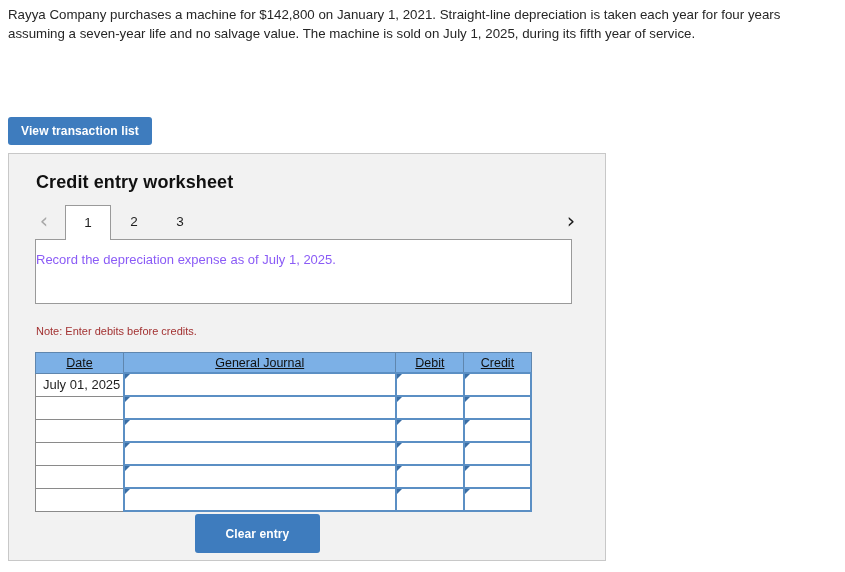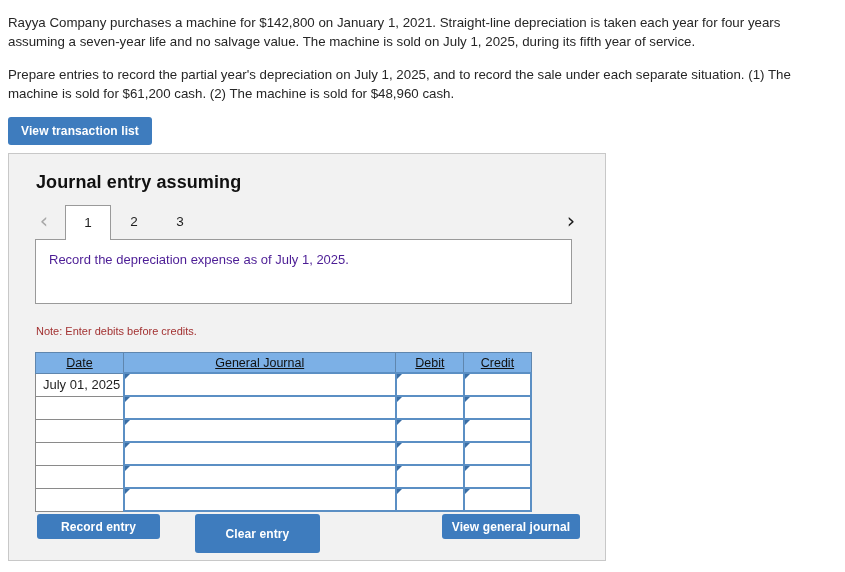--- a/index.html
+++ b/index.html
@@ -18,21 +18,21 @@
   }
 
   
   .problem {
     position: absolute;
     left: 8px;
     top: 6px;
     width: 822px;
   }
   .problem p {
-    margin: 8px 0 14px 0;
+    margin: 0 0 14px 0;
     font-size: 13.3px;
     line-height: 1.42;
     color: #262626;
   }
   .problem p:last-child { margin-bottom: 0; }
 
   
   .btn {
     display: inline-flex;
     align-items: center;
@@ -134,24 +134,24 @@
     top: 85px;
     width: 537px;
     height: 65px;
     background: #ffffff;
     border: 1px solid #9a9a9a;
     box-sizing: border-box;
     z-index: 2;
   }
   .instruction-text {
     position: absolute;
-    left: 13px;
+    left: 0;
     top: 12px;
     font-size: 13px;
-    color: #4c1d95;
+    color: #8b5cf6;
   }
 
   .note {
     position: absolute;
     left: 27px;
     top: 171px;
     font-size: 11px;
     font-weight: normal;
     color: #a33232;
   }
@@ -240,28 +240,27 @@
     top: 360px;
     width: 138px;
     height: 25px;
   }
 </style>
 </head>
 <body>
 
 <div class="problem">
   <p>Rayya Company purchases a machine for $142,800 on January 1, 2021. Straight-line depreciation is taken each year for four years assuming a seven-year life and no salvage value. The machine is sold on July 1, 2025, during its fifth year of service.</p>
-  <p>Prepare entries to record the partial year's depreciation on July 1, 2025, and to record the sale under each separate situation. (1) The machine is sold for $61,200 cash. (2) The machine is sold for $48,960 cash.</p>
 </div>
 
 <button class="btn" id="view-transaction-list">View transaction list</button>
 
 <div class="panel">
 
-  <div class="panel-title">Journal entry assuming</div>
+  <div class="panel-title">Credit entry worksheet</div>
 
   <div class="tabstrip">
     <div class="chev chev-prev">‹</div>
     <div class="tabs">
       <div class="tab active">1</div>
       <div class="tab">2</div>
       <div class="tab">3</div>
     </div>
     <div class="chev chev-next">›</div>
   </div>
@@ -374,17 +373,15 @@
             <span class="cell-val"></span>
           </td>
         <td class="input-cell num">
             <span class="marker"></span>
             <span class="cell-val"></span>
           </td>
       </tr>
     </tbody>
   </table>
 
-  <button class="btn" id="record-entry">Record entry</button>
   <button class="btn" id="clear-entry">Clear entry</button>
-  <button class="btn" id="view-general-journal">View general journal</button>
 
 </div>
 
 </body></html>

